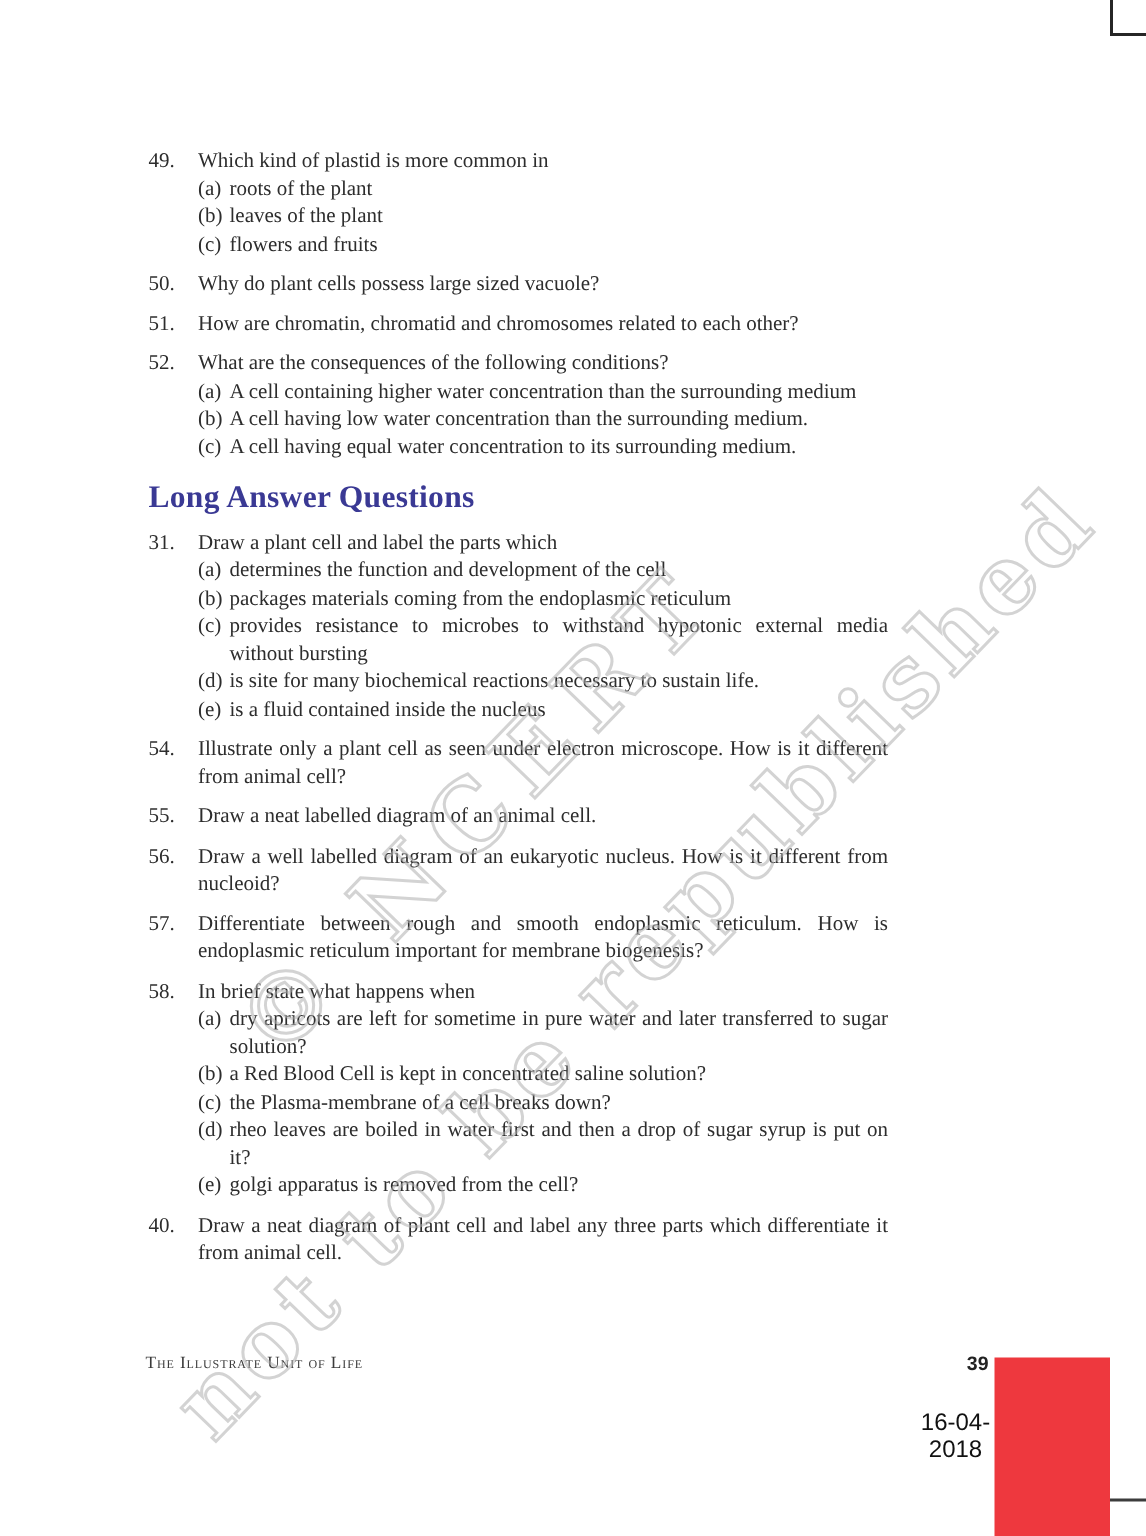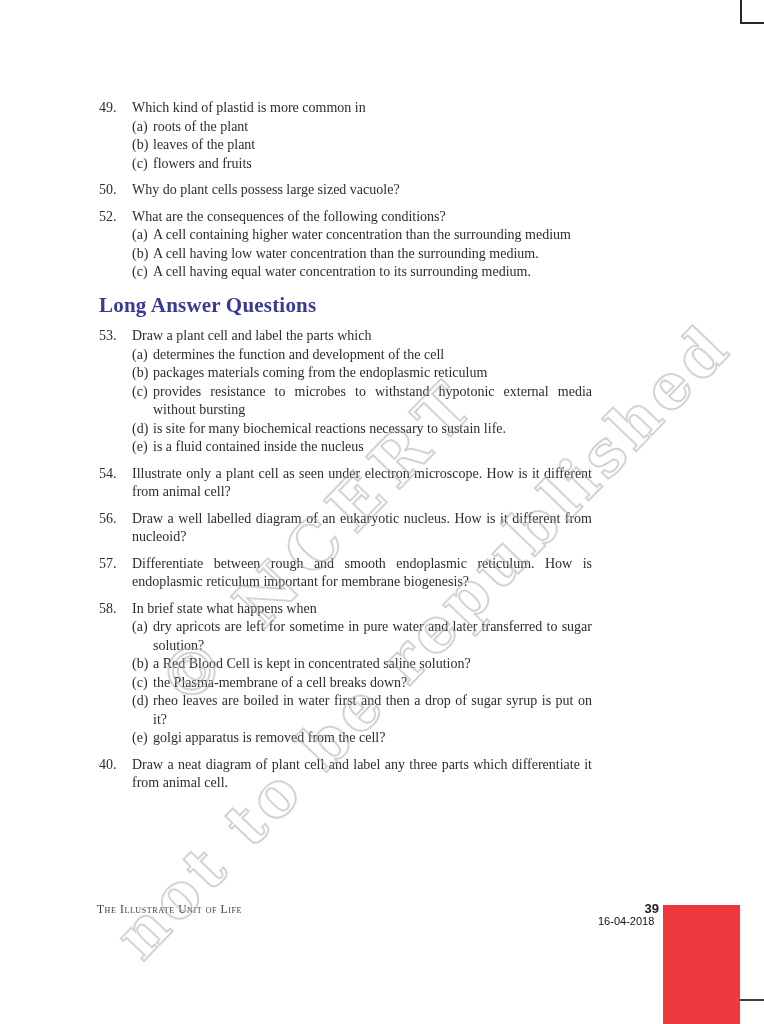--- a/index.html
+++ b/index.html
@@ -67,24 +67,24 @@
     font-family:Liberation Sans, sans-serif;
     font-size:13px; font-weight:bold; color:#222222;
     z-index:2;
   }
   .red-tab {
     position:absolute; left:663px; top:905px; width:77px; height:119px;
     background:#ee383e;
     z-index:1;
   }
   .print-date {
-    position:absolute; left:598px; top:915px; width:78px;
-    text-align:left;
+    position:absolute; left:598px; top:940px; width:78px;
+    text-align:center;
     font-family:"Liberation Sans", sans-serif;
-    font-size:11px; color:#111111;
+    font-size:16px; color:#111111;
     z-index:3;
   }
   .edge-rule { position:absolute; left:740px; top:999px; width:24px; height:2px; background:#3c3c3c; z-index:2; }
 </style>
 </head>
 <body>
 
 <div class="page">
 
   <div class="crop-v"></div>
@@ -116,20 +116,26 @@
       </div>
     </div>
 
     <div class="question">
       <div class="q-num">50.</div>
       <div class="q-body">
         <div class="q-text">Why do plant cells possess large sized vacuole?</div>
       </div>
     </div>
 
+    <div class="question">
+      <div class="q-num">51.</div>
+      <div class="q-body">
+        <div class="q-text">How are chromatin, chromatid and chromosomes related to each other?</div>
+      </div>
+    </div>
 
     <div class="question">
       <div class="q-num">52.</div>
       <div class="q-body">
         <div class="q-text">What are the consequences of the following conditions?</div>
         <div class="option">
           <div class="opt-label">(a)</div>
           <div class="opt-text">A cell containing higher water concentration than the surrounding medium</div>
         </div>
         <div class="option">
@@ -139,21 +145,21 @@
         <div class="option">
           <div class="opt-label">(c)</div>
           <div class="opt-text">A cell having equal water concentration to its surrounding medium.</div>
         </div>
       </div>
     </div>
 
     <div class="section-heading">Long Answer Questions</div>
 
     <div class="question">
-      <div class="q-num">53.</div>
+      <div class="q-num">31.</div>
       <div class="q-body">
         <div class="q-text">Draw a plant cell and label the parts which</div>
         <div class="option">
           <div class="opt-label">(a)</div>
           <div class="opt-text">determines the function and development of the cell</div>
         </div>
         <div class="option">
           <div class="opt-label">(b)</div>
           <div class="opt-text">packages materials coming from the endoplasmic reticulum</div>
         </div>
@@ -172,20 +178,26 @@
       </div>
     </div>
 
     <div class="question">
       <div class="q-num">54.</div>
       <div class="q-body">
         <div class="q-text">Illustrate only  a plant cell as seen under electron microscope. How is it different from animal cell?</div>
       </div>
     </div>
 
+    <div class="question">
+      <div class="q-num">55.</div>
+      <div class="q-body">
+        <div class="q-text">Draw a neat labelled diagram of an animal cell.</div>
+      </div>
+    </div>
 
     <div class="question">
       <div class="q-num">56.</div>
       <div class="q-body">
         <div class="q-text">Draw a well labelled diagram of an eukaryotic nucleus. How is it different from nucleoid?</div>
       </div>
     </div>
 
     <div class="question">
       <div class="q-num">57.</div>

